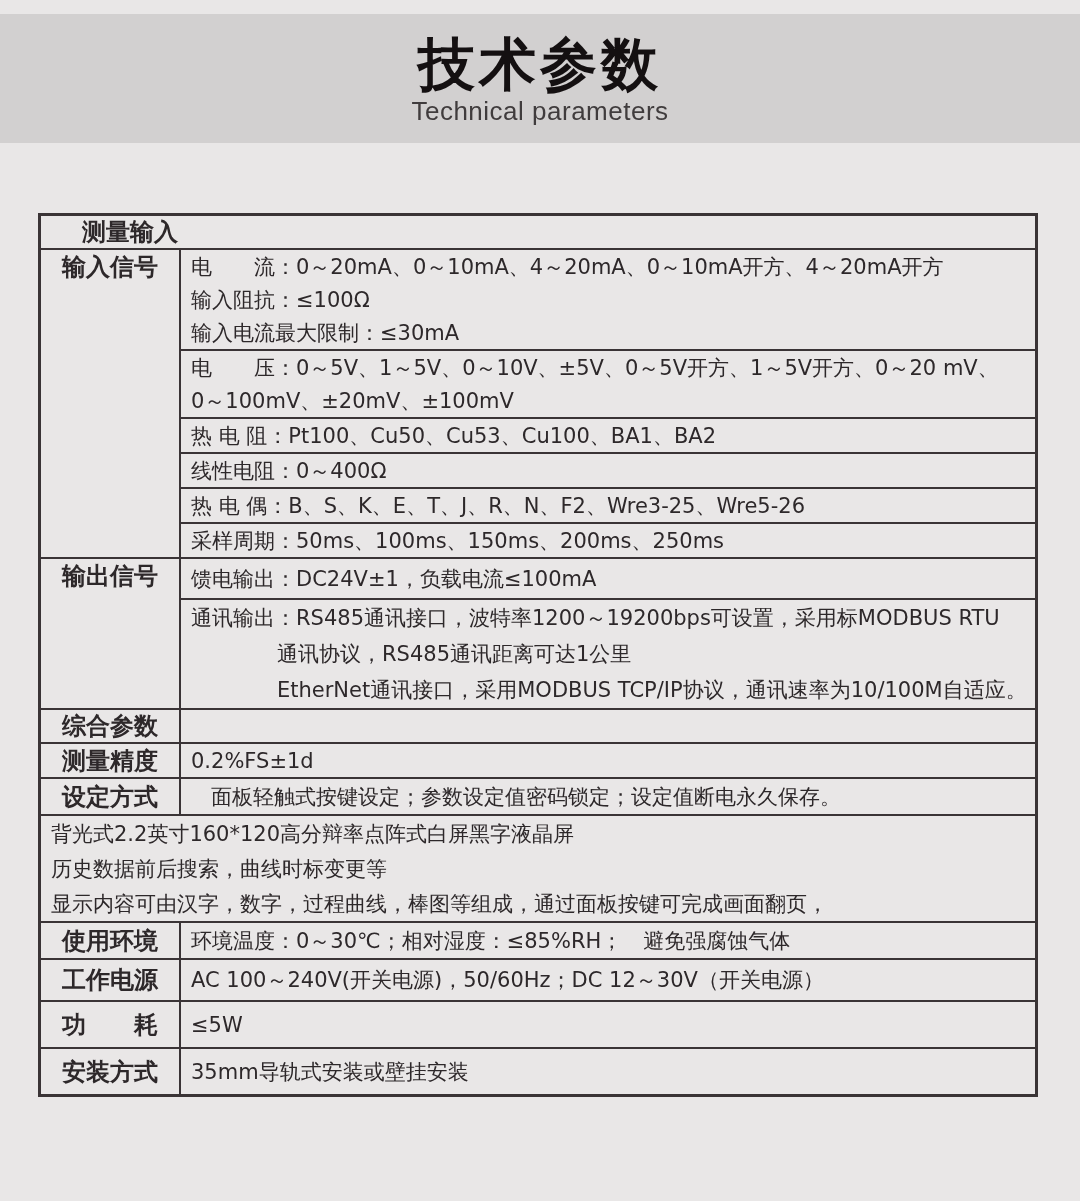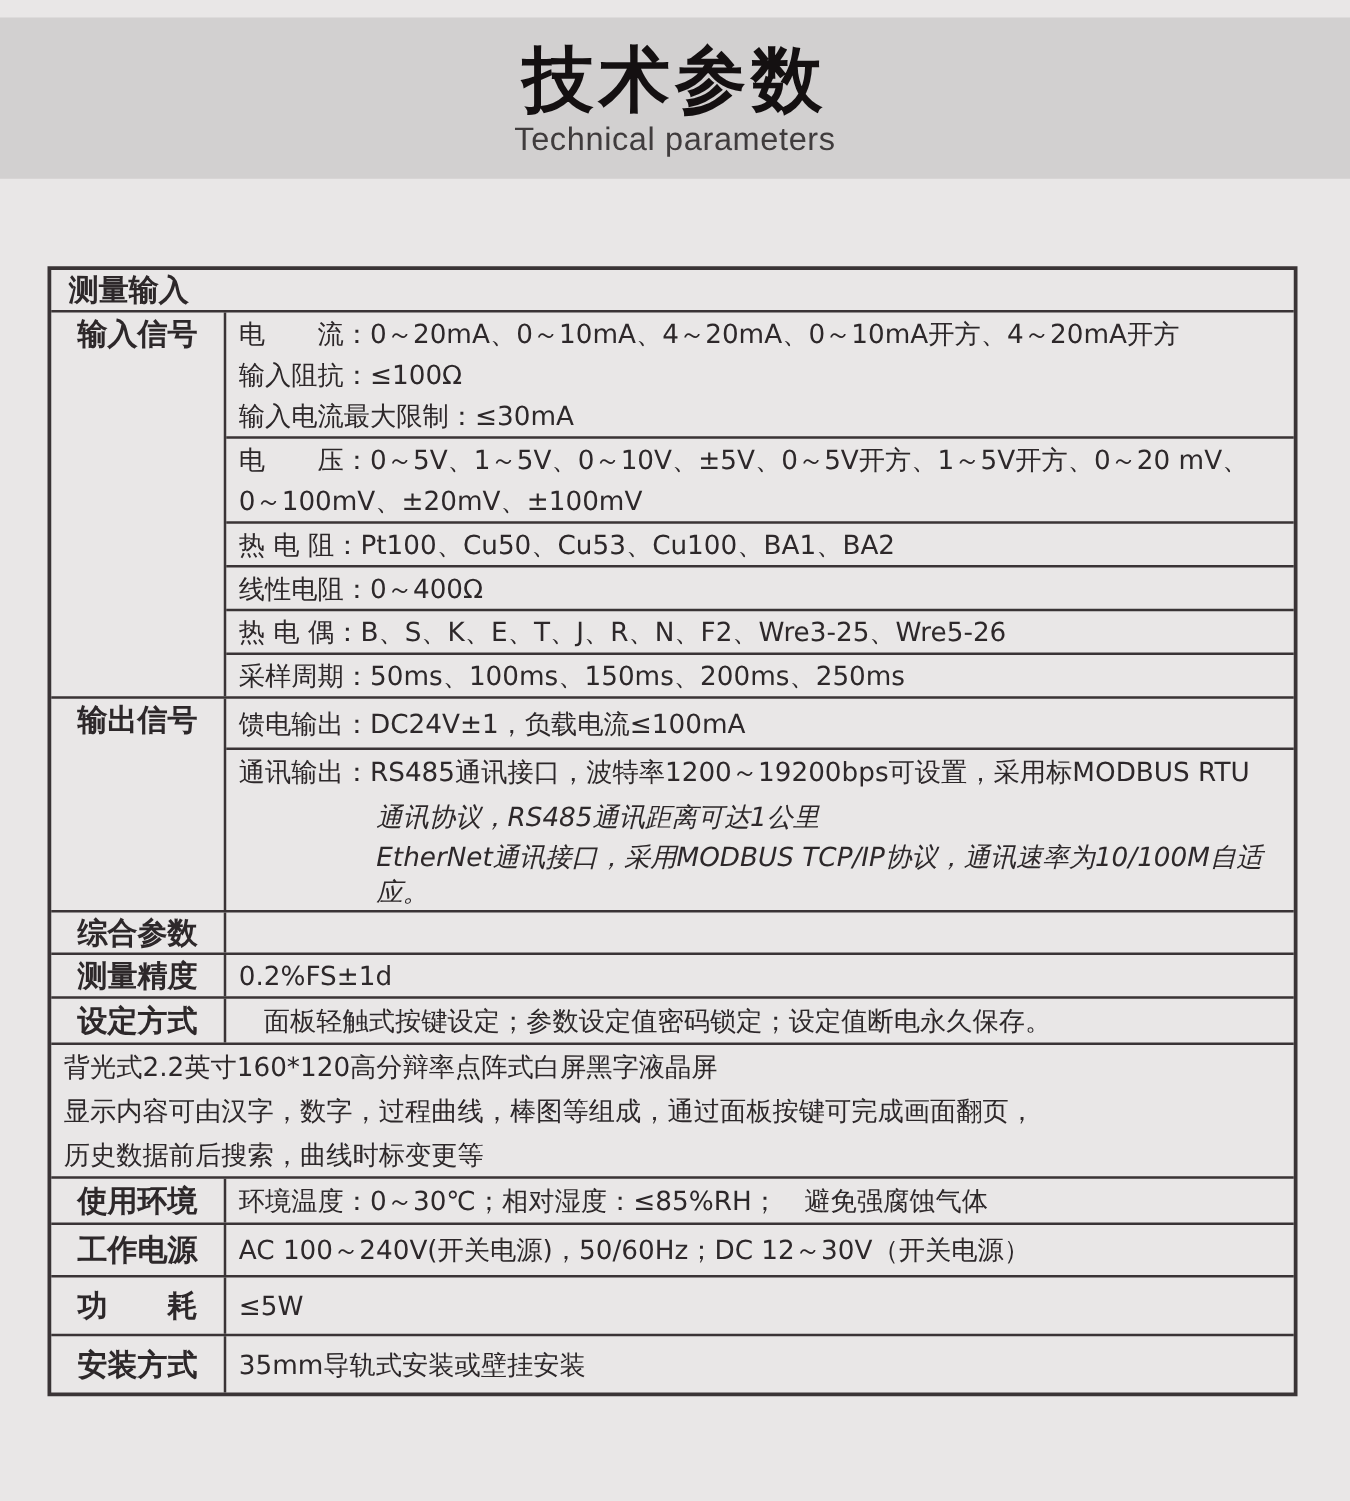--- a/index.html
+++ b/index.html
@@ -5,20 +5,21 @@
   html,body { margin:0; padding:0; }
   body {
     font-family: "DejaVu Sans", sans-serif;
     background:#e9e7e7;
   }
   #page {
     position:relative;
     width:1080px; height:1201px;
     background:#e9e7e7;
     overflow:hidden;
+    text-align:right;
   }
   
   #title-band {
     position:absolute; left:0; top:14px;
     width:1080px; height:129px;
     background:#d2d0d0;
     display:flex; flex-direction:column;
     align-items:center; justify-content:center;
     padding-top:2px; box-sizing:border-box;
   }
@@ -55,26 +56,26 @@
   .group { }
   .group + .group { border-top:2px solid #3a3436; }
   .line {
     display:flex; align-items:center;
     min-height:33px;
     padding-left:10px; padding-right:4px;
     font-size:21px; font-weight:500;
     white-space:pre-wrap;
     box-sizing:border-box;
   }
-  .line.indent { padding-left:120px;font-style:italic; }
+  .line.indent { padding-left:96px; }
   
   .row.section-full .section-label {
     font-size:24px; font-weight:bold;
     display:flex; align-items:center;
-    padding-left:14px;
+    padding-left:41px;
     width:100%; box-sizing:border-box;
   }
 </style>
 </head>
 <body>
 
 <div id="page">
   <div id="title-band">
     <div id="page-title">技术参数</div>
     <div id="page-subtitle">Technical parameters</div>
@@ -143,22 +144,22 @@
         <div class="content-cell">
           <div class="group">
             <div class="line" style="min-height: 35px; margin-left: 20px;">面板轻触式按键设定；参数设定值密码锁定；设定值断电永久保存。</div>
           </div>
         </div>
       </div>
       <div class="row multi">
         <div class="content-cell">
           <div class="group">
             <div class="line" style="min-height: 35px;">背光式2.2英寸160*120高分辩率点阵式白屏黑字液晶屏</div>
+            <div class="line" style="min-height: 35px;">历史数据前后搜索，曲线时标变更等</div>
             <div class="line" style="min-height: 35px;">显示内容可由汉字，数字，过程曲线，棒图等组成，通过面板按键可完成画面翻页，</div>
-            <div class="line" style="min-height: 35px;">历史数据前后搜索，曲线时标变更等</div>
           </div>
         </div>
       </div>
       <div class="row">
         <div class="label-cell"><span class="label-text">使用环境</span></div>
         <div class="content-cell">
           <div class="group">
             <div class="line" style="min-height: 35px;">环境温度：0～30℃；相对湿度：≤85%RH；　避免强腐蚀气体</div>
           </div>
         </div>

